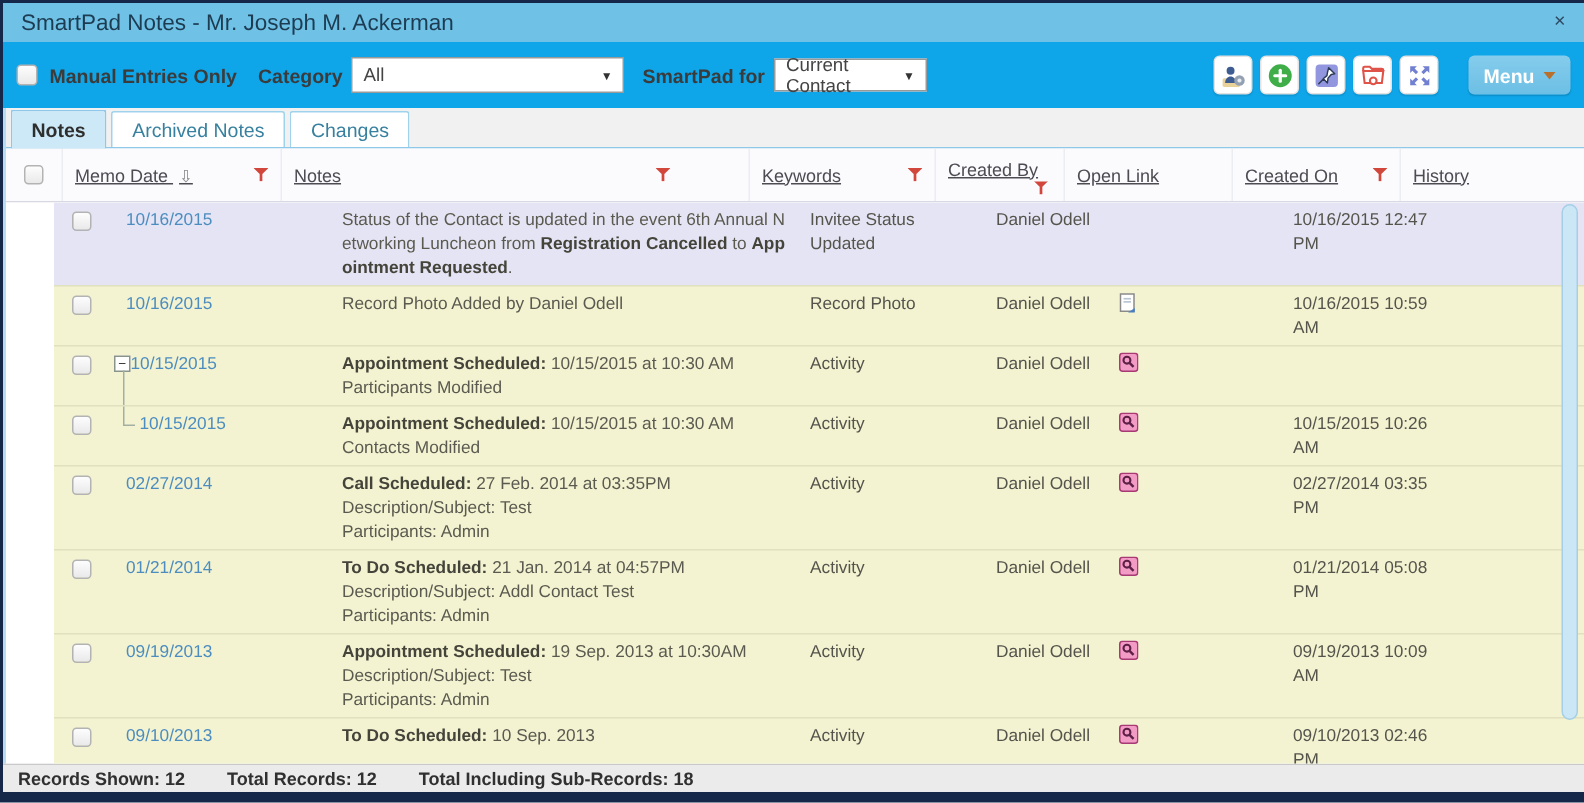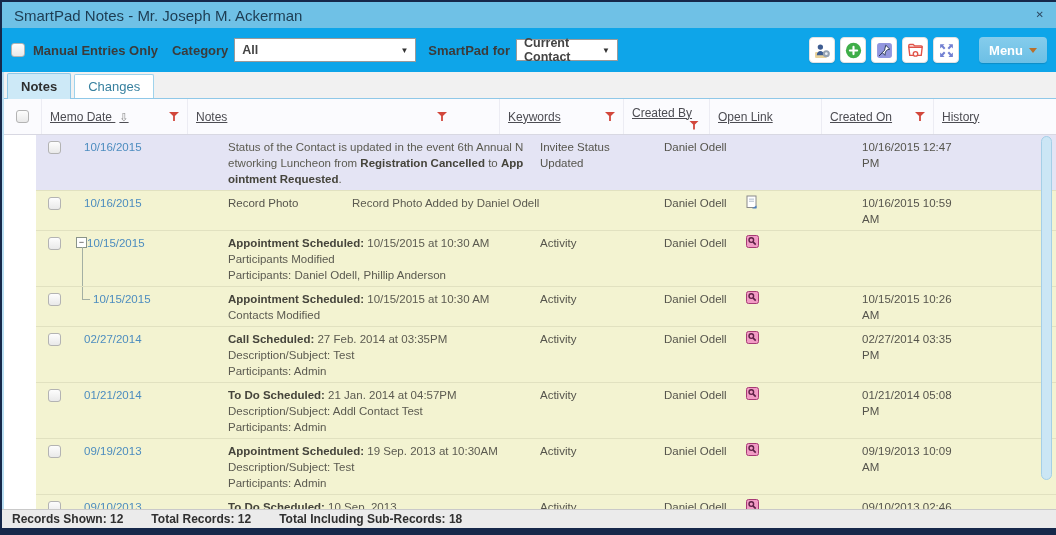--- a/index.html
+++ b/index.html
@@ -16,21 +16,21 @@
   .titlebar .close { margin-left:auto; font-size:10px; color:#2E4A63; cursor:pointer; line-height:1; }
 
   
   .toolbar { height:44px; background:#0ea5e9; display:flex; align-items:center;
              padding:0 9px; flex:0 0 auto; }
   .checkbox { width:14px; height:14px; border:1px solid #B3B3B3; border-radius:3px;
               background:linear-gradient(#FDFDFD,#E9E9E9); display:inline-block; flex:0 0 auto; }
   .tb-label { font-size:13px; font-weight:700; color:#3B3B3B; white-space:nowrap; }
   .sp8 { margin-left:8px; } .sp14 { margin-left:14px; } .sp6 { margin-left:6px; } .sp12 { margin-left:12px; }
   .select { height:24px; background:#FFF; border:1px solid #9A9A9A; display:flex; align-items:center;
-            justify-content:space-between; padding:0 7px; font-size:12.5px; color:#444; cursor:pointer;font-weight:bold; }
+            justify-content:space-between; padding:0 7px; font-size:12.5px; color:#444; cursor:pointer; }
   .select .caret { font-size:8px; color:#333; margin-left:6px; }
   .select-category { width:182px; }
   .select-smartpad { width:102px; height:22px; }
   .tool-icons { margin-left:auto; display:flex; align-items:center; gap:5px; }
   .icon-btn { width:26px; height:26px; background:#FFF; border:1px solid #E2E2E2; border-radius:4px;
               box-shadow:0 1px 1px rgba(0,0,0,.10); display:flex; align-items:center; justify-content:center;
               cursor:pointer; }
   .icon-btn svg { width:17px; height:17px; }
   .menu-btn { margin-left:20px; min-width:60px; height:26px; border:none; border-radius:4px;
               background:linear-gradient(#85CCEC,#6CBFE5); color:#FFF; font-weight:700; font-size:13px;
@@ -175,20 +175,21 @@
       </div>
     <button class="menu-btn">
       <span>Menu</span>
       <span class="menu-caret"></span>
     </button>
   </div>
 
   <div class="main">
     <div class="tabbar" id="tabbar">
         <div class="tab active">Notes</div>
+        <div class="tab">Archived Notes</div>
         <div class="tab">Changes</div>
       </div>
     <div class="grid">
       <div class="grid-header" id="grid-header">
           <div class="hcell c-select">
             <span class="checkbox" style="width:13px;height:13px"></span>
           </div>
           <div class="hcell c-memo_date">
             <span class="lbl">Memo Date <span class="sort">⇩</span></span>
             <span class="funnel f-right"></span>
@@ -230,45 +231,44 @@
               <div class="cell c-created_by">Daniel Odell</div>
               <div class="cell c-open_link"></div>
               <div class="cell c-created_on">10/16/2015 12:47 PM</div>
               <div class="cell c-history"></div>
             </div>
             <div class="row">
               <div class="cell c-select"><span class="checkbox"></span></div>
               <div class="cell c-memo_date">
                 <a class="date-link">10/16/2015</a>
               </div>
+              <div class="cell c-notes">
+                <div class="note-line"><span>Record Photo Added by Daniel Odell</span></div>
+              </div>
               <div class="cell c-keywords">Record Photo</div>
-              <div class="cell c-notes">
-                <div class="note-line"><span>Record Photo Added by Daniel Odell</span></div>
-              </div>
               <div class="cell c-created_by">Daniel Odell</div>
               <div class="cell c-open_link"><span><svg width="12" height="14" viewBox="0 0 12 14">
                     <rect x="1" y="1" width="9" height="11.5" fill="#FFF" stroke="#8A8A8A"></rect>
                     <rect x="3" y="3.6" width="5" height="1.1" fill="#B8C4D0"></rect>
                     <rect x="3" y="5.7" width="5" height="1.1" fill="#B8C4D0"></rect>
                     <path d="M6 13.4l4.5-3v3z" fill="#4A7FBF"></path>
                   </svg></span></div>
               <div class="cell c-created_on">10/16/2015 10:59 AM</div>
               <div class="cell c-history"></div>
             </div>
             <div class="row">
               <div class="cell c-select"><span class="checkbox"></span></div>
               <div class="cell c-memo_date">
                 <span class="collapse-box">−</span>
                 <span class="tree-stem"></span>
                 <a class="date-link">10/15/2015</a>
               </div>
               <div class="cell c-notes">
                 <div class="note-line"><b>Appointment Scheduled:</b><span> 10/15/2015 at 10:30 AM</span></div>
                 <div class="note-line"><span>Participants Modified</span></div>
-                <div class="note-line"><span>Participants: Daniel Odell, Phillip Anderson</span></div>
               </div>
               <div class="cell c-keywords">Activity</div>
               <div class="cell c-created_by">Daniel Odell</div>
               <div class="cell c-open_link"><span><svg width="13" height="13" viewBox="0 0 13 13">
                     <rect x=".5" y=".5" width="12" height="12" rx="2" fill="#F29BC5" stroke="#A73A75"></rect>
                     <circle cx="5.3" cy="5.1" r="2.3" fill="none" stroke="#5E2046" stroke-width="1.4"></circle>
                     <path d="M7 6.9l2.7 2.7" stroke="#5E2046" stroke-width="1.6"></path>
                   </svg></span></div>
               <div class="cell c-history"></div>
             </div>

